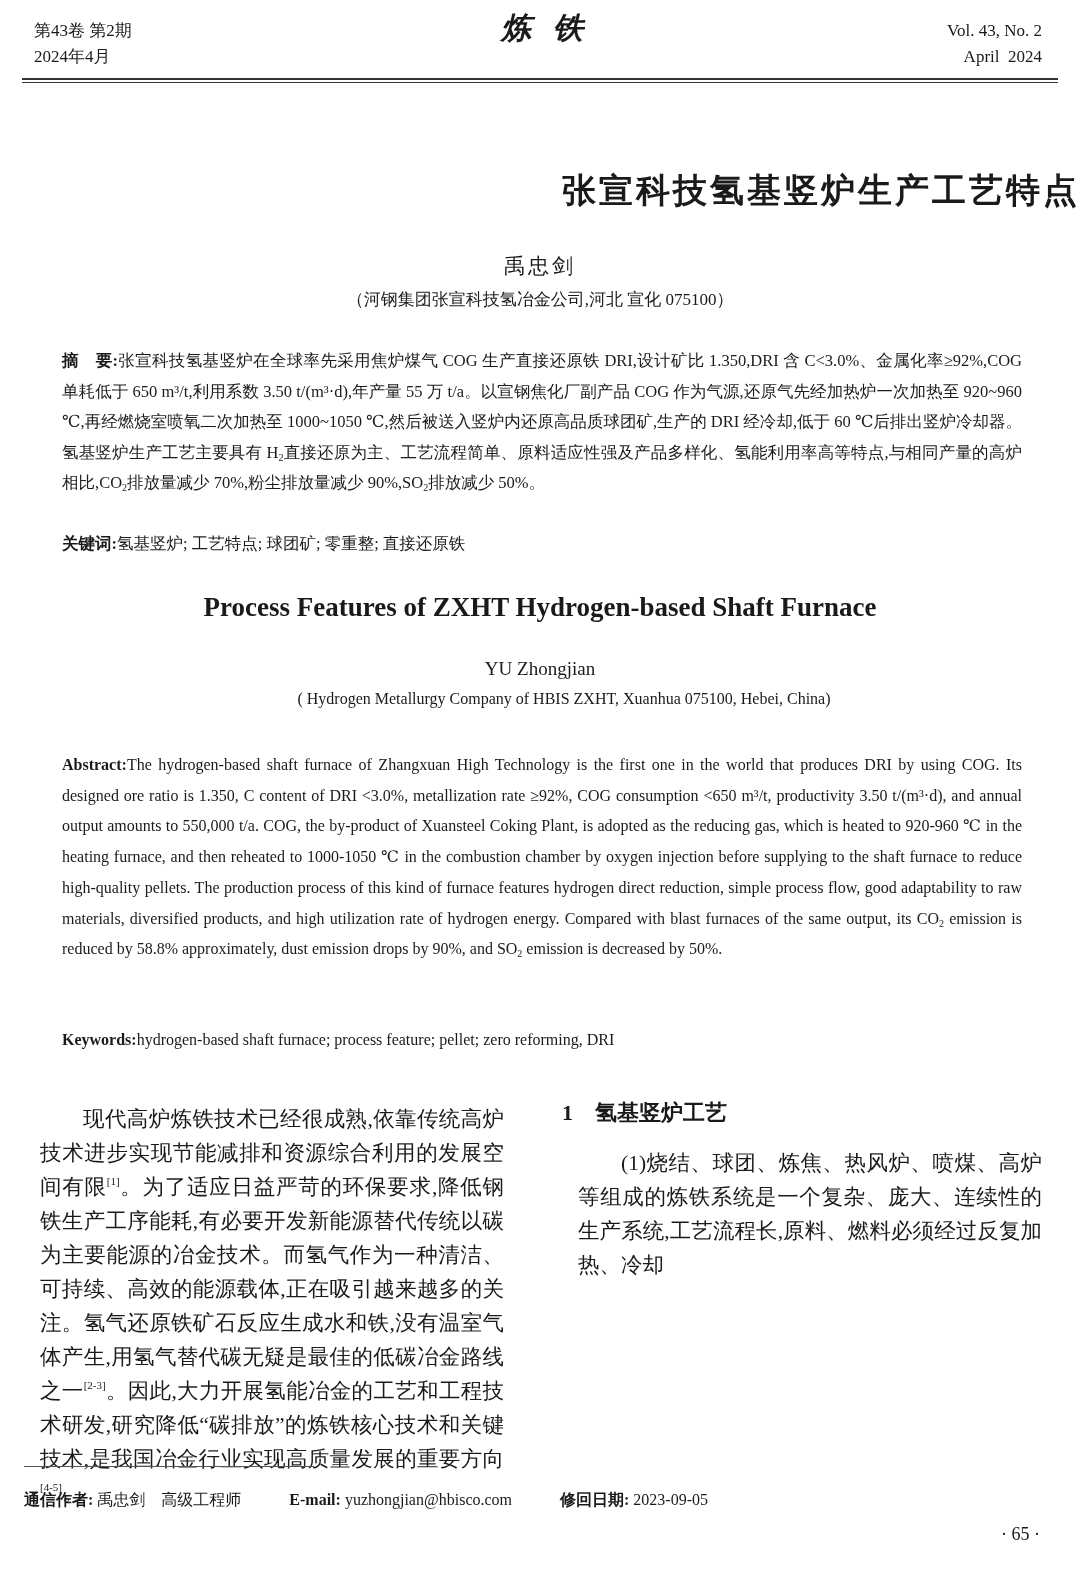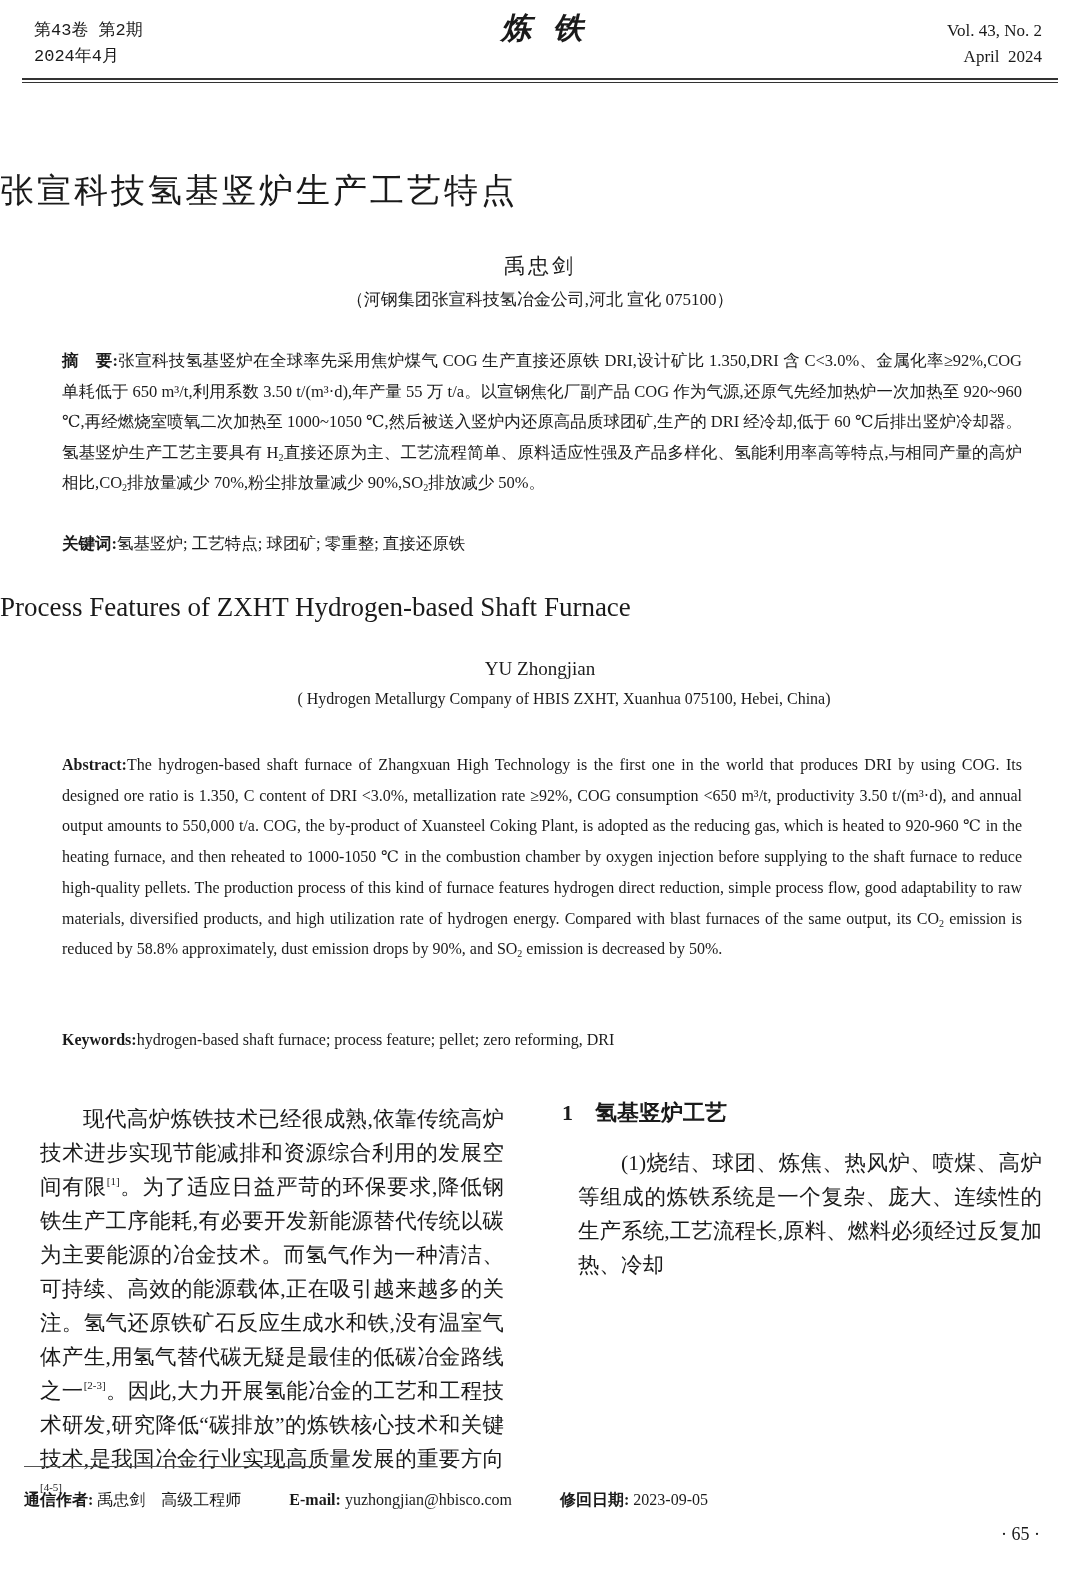--- a/index.html
+++ b/index.html
@@ -2,34 +2,34 @@
 <html><head>
 <meta charset="utf-8">
 <style>
   html, body { margin: 0; padding: 0; }
   body {
     width: 1080px; height: 1570px; background: #ffffff; color: #1a1a1a;
     font-family: "Liberation Serif", "DejaVu Serif", serif;
     position: relative; overflow: hidden;
   }
   .abs { position: absolute; }
-  .hdr-left { left: 34px; top: 18px; font-size: 17px; line-height: 26px; font-family: Liberation Mono, monospace; }
+  .hdr-left { left: 34px; top: 18px; font-size: 17px; line-height: 26px; }
   .hdr-right { right: 38px; top: 18px; font-size: 17px; line-height: 26px; text-align: right; }
   .hdr-center { left: 0; right: 0; top: 10px; text-align: center; }
   .journal-cn { font-size: 30px; font-weight: bold; font-style: italic; letter-spacing: 22px; line-height: 36px; padding-left: 26px; }
   .journal-en { font-size: 15px; letter-spacing: 0.5px; line-height: 18px; }
   .rule1 { left: 22px; right: 22px; top: 78px; border-top: 2px solid #333; }
   .rule2 { left: 22px; right: 22px; top: 82px; border-top: 1px solid #333; }
-  .title-cn { left: 0; right: 0; top: 168px; text-align: left; font-size: 34px; font-weight: normal; letter-spacing: 3px; }
+  .title-cn { left: 0; right: 0; top: 168px; text-align: right; font-size: 34px; font-weight: bold; letter-spacing: 3px; }
   .author-cn { left: 0; right: 0; top: 252px; text-align: center; font-size: 21px; letter-spacing: 3px; }
   .affil-cn { left: 0; right: 0; top: 288px; text-align: center; font-size: 17px; }
   .abs-cn { left: 62px; right: 58px; top: 346px; font-size: 16.5px; line-height: 30.5px; text-align: justify; }
   .kw-cn { left: 62px; right: 58px; top: 530px; font-size: 16.5px; line-height: 28px; }
   .lbl { font-weight: bold; }
-  .title-en { left: 0; right: 0; top: 592px; font-size: 27px; font-weight: normal; }
+  .title-en { left: 0; right: 0; top: 592px; text-align: center; font-size: 27px; font-weight: bold; }
   .author-en { left: 0; right: 0; top: 658px; text-align: center; font-size: 19px; }
   .affil-en { left: 0; right: 0; top: 690px; text-align: center; font-size: 16px; margin-left: 48px; }
   .abs-en { left: 62px; right: 58px; top: 750px; font-size: 16px; line-height: 30.7px; text-align: justify; }
   .kw-en { left: 62px; right: 58px; top: 1026px; font-size: 16px; line-height: 28px; }
   .col { font-size: 21.5px; line-height: 34px; text-align: justify; }
   .col-left { left: 24px; width: 496px; top: 1086px; }
   .col-right { left: 562px; width: 496px; top: 1086px; }
   .indent { text-indent: 2em; margin: 16px; }
   .sec-head { font-size: 22px; font-weight: bold; margin: 10px 0 8px 0; font-family: "DejaVu Sans", sans-serif; }
   .sec-head .num { margin-right: 22px; font-family: "Liberation Serif", serif; }

